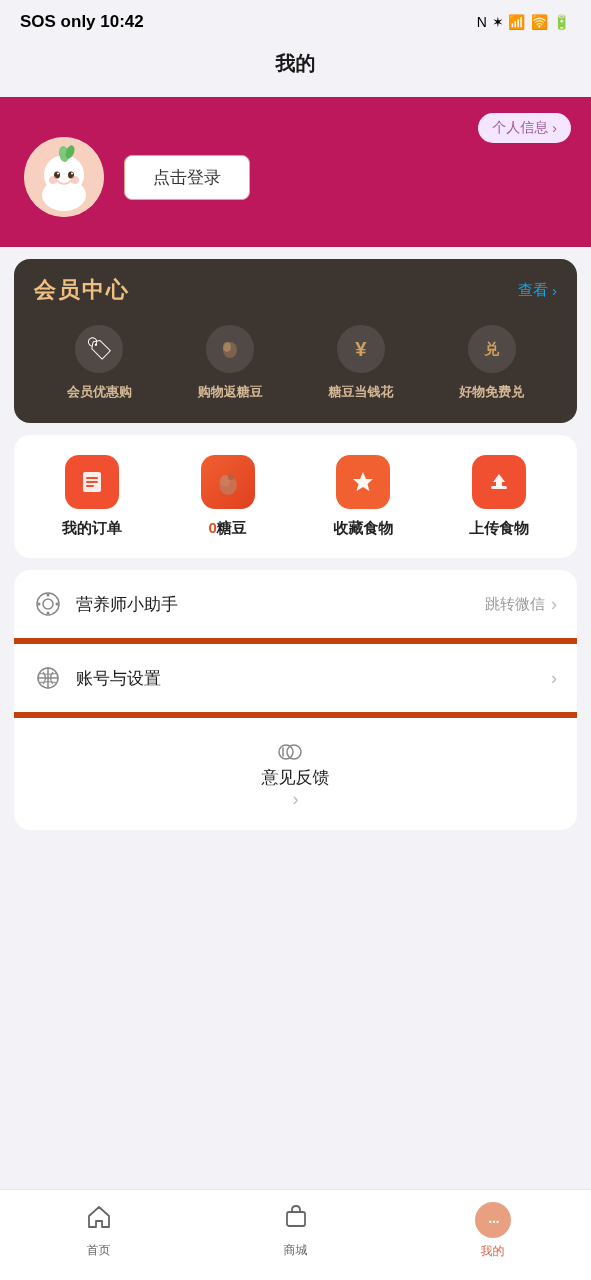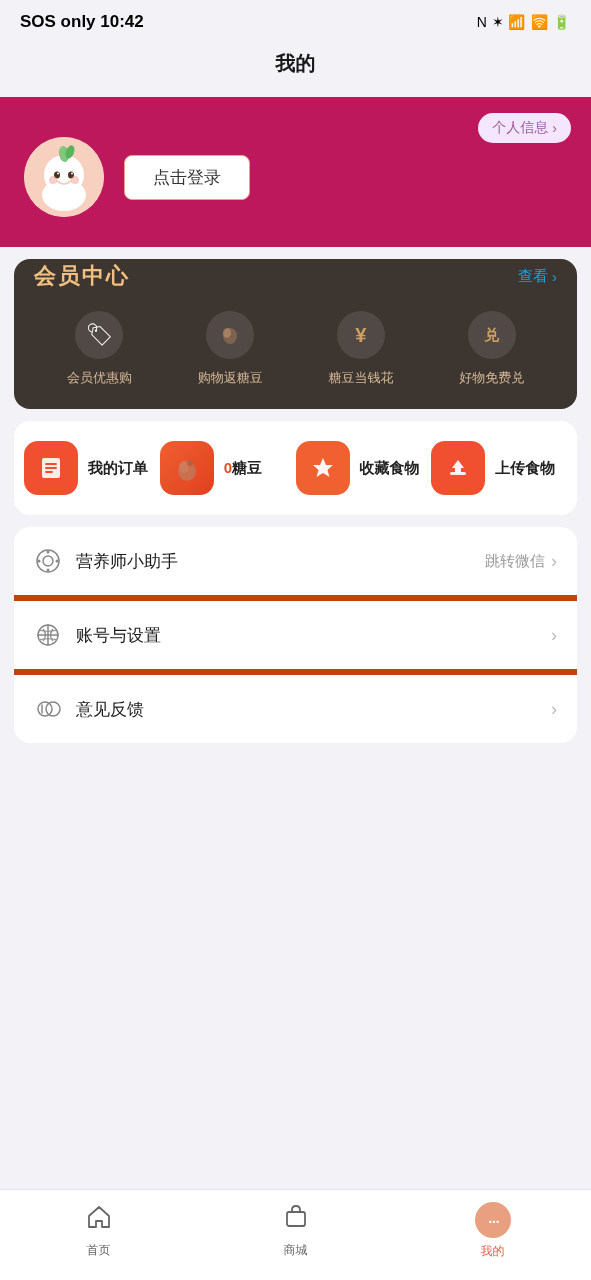--- a/index.html
+++ b/index.html
@@ -97,21 +97,21 @@
       color: #333;
       background: #fff;
       cursor: pointer;
     }
 
     
     .member-card {
       background: #3d3530;
       margin: 0 14px 12px;
       border-radius: 16px;
-      padding: 2px 20px 22px;
+      padding: 16px 20px 22px;
       color: #fff;
     }
     .member-header {
       display: flex;
       justify-content: space-between;
       align-items: center;
       margin-bottom: 20px;
     }
     .member-title {
       font-size: 22px;
@@ -145,34 +145,35 @@
       border-radius: 50%;
       display: flex;
       align-items: center;
       justify-content: center;
       font-size: 22px;
     }
     .member-icon-label {
       font-size: 13px;
       color: #d4b896;
       text-align: center;
+      font-weight: bold;
     }
 
     
     .quick-actions {
       background: #fff;
       margin: 0 14px 12px;
       border-radius: 16px;
       padding: 20px 10px;
       display: flex;
       justify-content: space-around;
     }
     .action-item {
       display: flex;
-      flex-direction: row;
+      flex-direction: column;
       align-items: center;
       gap: 10px;
       flex: 1;
       cursor: pointer;
     }
     .action-icon {
       width: 54px;
       height: 54px;
       border-radius: 14px;
       display: flex;
@@ -204,20 +205,21 @@
     .menu-item {
       display: flex;
       align-items: center;
       padding: 20px 20px;
       cursor: pointer;
       border-bottom: 6px solid #c2410c;
       position: relative;
     }
     .menu-item:last-child {
       border-bottom: none;
+      flex-direction: column;
     }
     .menu-item-icon {
       width: 28px;
       height: 28px;
       margin-right: 14px;
       display: flex;
       align-items: center;
       justify-content: center;
       font-size: 22px;
       color: #666;

